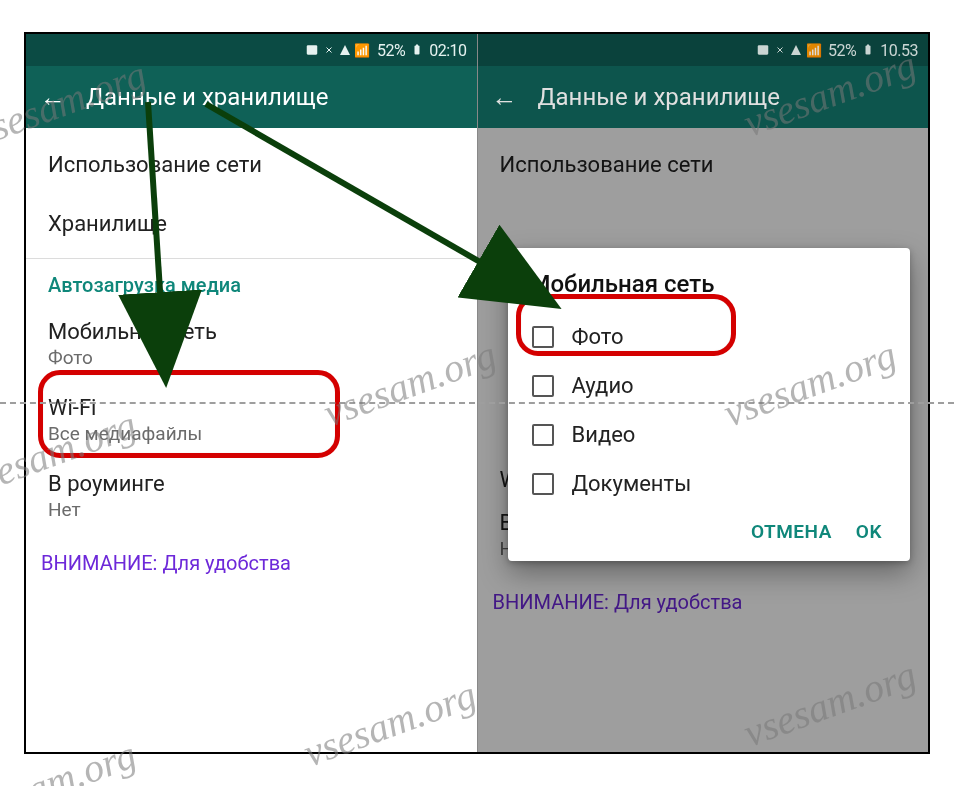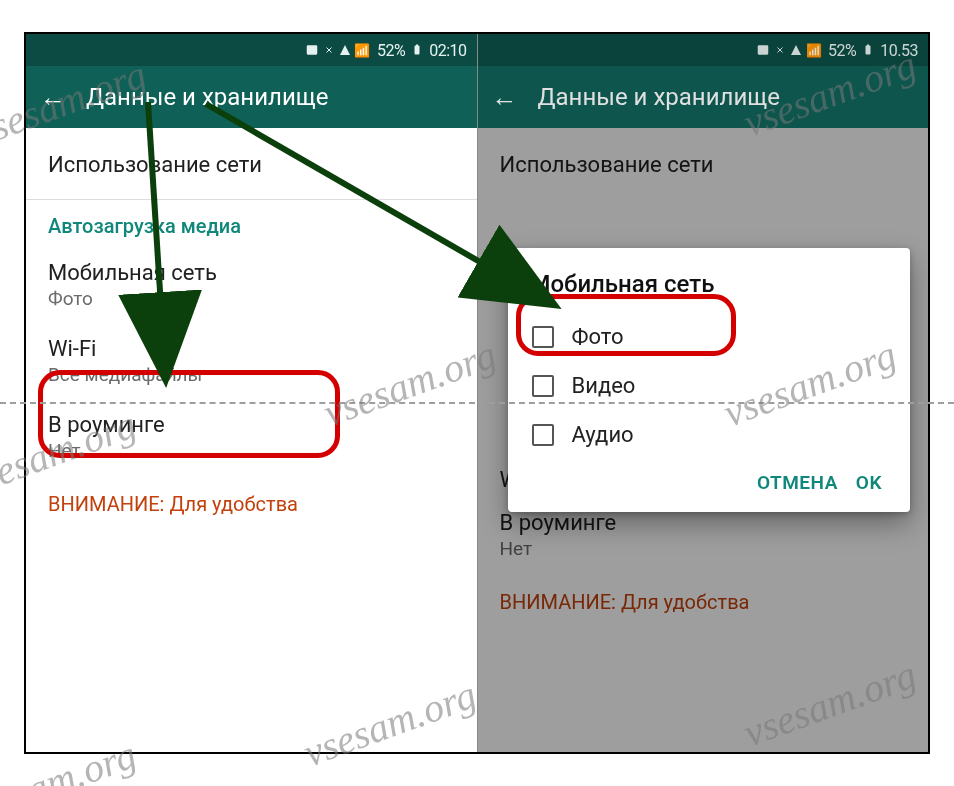--- a/index.html
+++ b/index.html
@@ -82,22 +82,22 @@
     background: #dcdcdc;
     margin: 6px 0 0 0;
   }
   .section-header {
     padding: 14px 22px 8px 22px;
     color: #0f877a;
     font-size: 20px;
     font-weight: 500;
   }
   .footer-note {
-    padding: 18px 22px;
-    color: #c2410c;
+    padding: 18px 15px;
+    color: #6d28d9;
     font-size: 20px;
   }
   
   .red-frame {
     position: absolute;
     border: 5px solid #d40000;
     border-radius: 22px;
     pointer-events: none;
     box-shadow: 0 0 1px rgba(0,0,0,0.2) inset;
   }
@@ -141,21 +141,21 @@
     border-radius: 2px;
     flex-shrink: 0;
   }
   .dlg-label {
     font-size: 22px;
     color: #222;
   }
   .dlg-actions {
     display: flex;
     justify-content: flex-end;
-    gap: 18px;
+    gap: 24px;
     padding: 12px 6px 8px 0;
   }
   .dlg-btn {
     color: #0f877a;
     font-size: 19px;
     font-weight: 600;
     letter-spacing: 0.5px;
     cursor: pointer;
   }
   
@@ -215,20 +215,23 @@
       <span class="sb-text">02:10</span>
     </div>
     <div class="appbar">
       <span class="back-arrow">←</span>
       <span class="title">Данные и хранилище</span>
     </div>
     <div class="body">
       <div class="list-item">
         <div class="primary">Использование сети</div>
       </div>
+      <div class="list-item">
+        <div class="primary">Хранилище</div>
+      </div>
       <div class="divider"></div>
       <div class="section-header">Автозагрузка медиа</div>
 
       <div class="list-item compact" style="position:relative">
         <div class="primary">Мобильная сеть</div>
         <div class="secondary">Фото</div>
       </div>
 
       <div class="list-item compact">
         <div class="primary">Wi-Fi</div>
@@ -293,25 +296,29 @@
 
       <div class="dialog" style="top:120px">
         <div class="dialog-title">Мобильная сеть</div>
 
         <div class="dlg-row">
           <span class="chk"></span>
           <span class="dlg-label">Фото</span>
         </div>
         <div class="dlg-row">
           <span class="chk"></span>
-          <span class="dlg-label">Видео</span>
+          <span class="dlg-label">Аудио</span>
         </div>
         <div class="dlg-row">
           <span class="chk"></span>
-          <span class="dlg-label">Аудио</span>
+          <span class="dlg-label">Видео</span>
+        </div>
+        <div class="dlg-row">
+          <span class="chk"></span>
+          <span class="dlg-label">Документы</span>
         </div>
 
         <div class="dlg-actions">
           <span class="dlg-btn">ОТМЕНА</span>
           <span class="dlg-btn">OK</span>
         </div>
 
         <div class="red-frame" style="left:8px; top:46px; width:220px; height:62px;"></div>
       </div>
     </div>

